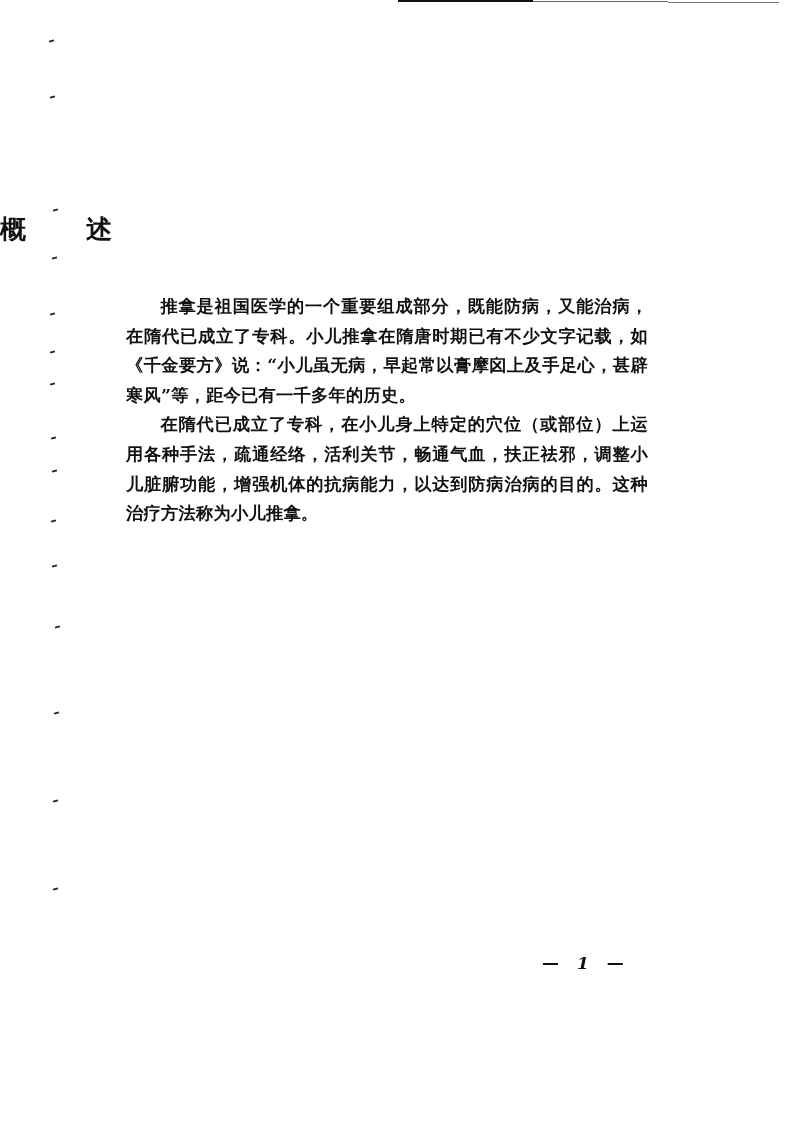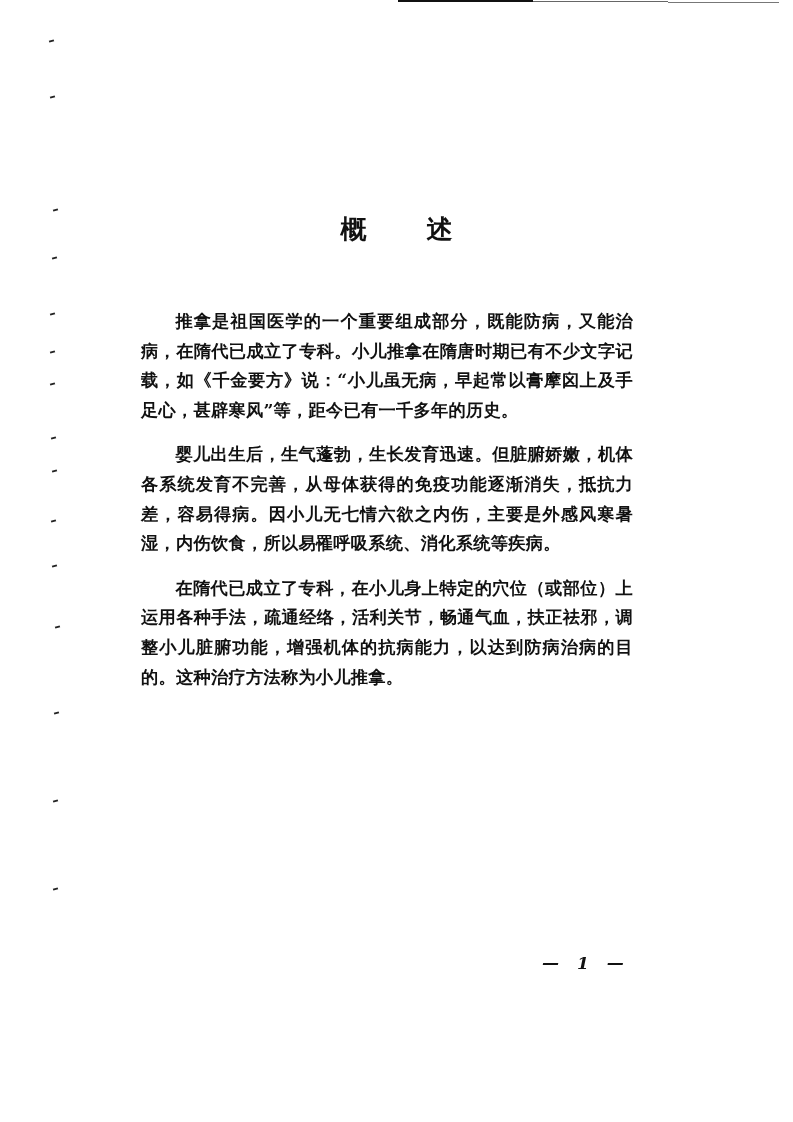--- a/index.html
+++ b/index.html
@@ -2,26 +2,26 @@
 <html><head>
   <meta charset="utf-8">
   <style>
     html, body { margin: 0; padding: 0; background: #ffffff; }
     body { width: 793px; height: 1122px; position: relative; overflow: hidden;
            font-family: "DejaVu Serif", "Liberation Serif", serif; color: #111; }
     .top-rule-a { position: absolute; top: 0; left: 398px; width: 135px; height: 2px; background: #111; }
     .top-rule-b { position: absolute; top: 1px; left: 533px; width: 135px; height: 1px; background: #666; }
     .top-rule-c { position: absolute; top: 2px; left: 668px; width: 111px; height: 1px; background: #777; }
     .mark { position: absolute; width: 5px; height: 2px; background: #222; transform: rotate(-15deg); }
-    .title { position: absolute; top: 212px; left: 0; width: 793px; text-align: center;
+    .title { position: absolute; top: 212px; left: 0; width: 793px; text-align: left;
              font-size: 26px; font-weight: bold; letter-spacing: 0; }
     .title span { display: inline-block; }
     .title .gap { width: 60px; }
     .content { position: absolute; top: 292px; left: 126px; width: 522px; }
-    .para { margin: 15px; font-size: 17.2px; line-height: 29.6px; text-indent: 2em;
+    .para { margin: 0; font-size: 17.2px; line-height: 29.6px; text-indent: 2em;
             text-align: justify; font-weight: bold; letter-spacing: 0.3px; }
     .para + .para { margin-top: 0; }
     .folio { position: absolute; top: 953px; left: 542px; font-size: 17px; font-weight: bold;
              font-style: italic; letter-spacing: 6px; }
   </style>
 </head>
 <body>
 
 <div>
   <div class="top-rule-a"></div>
@@ -46,17 +46,16 @@
   <div class="mark" style="top:800px;left:53px;"></div>
   <div class="mark" style="top:888px;left:53px;"></div>
 </div>
 
 <div class="title">
   <span>概</span><span class="gap"></span><span>述</span>
 </div>
 
 <div class="content">
   <p class="para">推拿是祖国医学的一个重要组成部分，既能防病，又能治病，在隋代已成立了专科。小儿推拿在隋唐时期已有不少文字记载，如《千金要方》说：“小儿虽无病，早起常以膏摩囟上及手足心，甚辟寒风”等，距今已有一千多年的历史。</p>
-  <p class="para">婴儿出生后，生气蓬勃，生长发育迅速。但脏腑娇嫩，机体各系统发育不完善，从母体获得的免疫功能逐渐消失，抵抗力差，容易得病。因小儿无七情六欲之内伤，主要是外感风寒暑湿，内伤饮食，所以易罹呼吸系统、消化系统等疾病。</p>
   <p class="para">在隋代已成立了专科，在小儿身上特定的穴位（或部位）上运用各种手法，疏通经络，活利关节，畅通气血，扶正祛邪，调整小儿脏腑功能，增强机体的抗病能力，以达到防病治病的目的。这种治疗方法称为小儿推拿。</p>
 </div>
 
 <div class="folio">— 1 —</div>
 
 </body></html>

